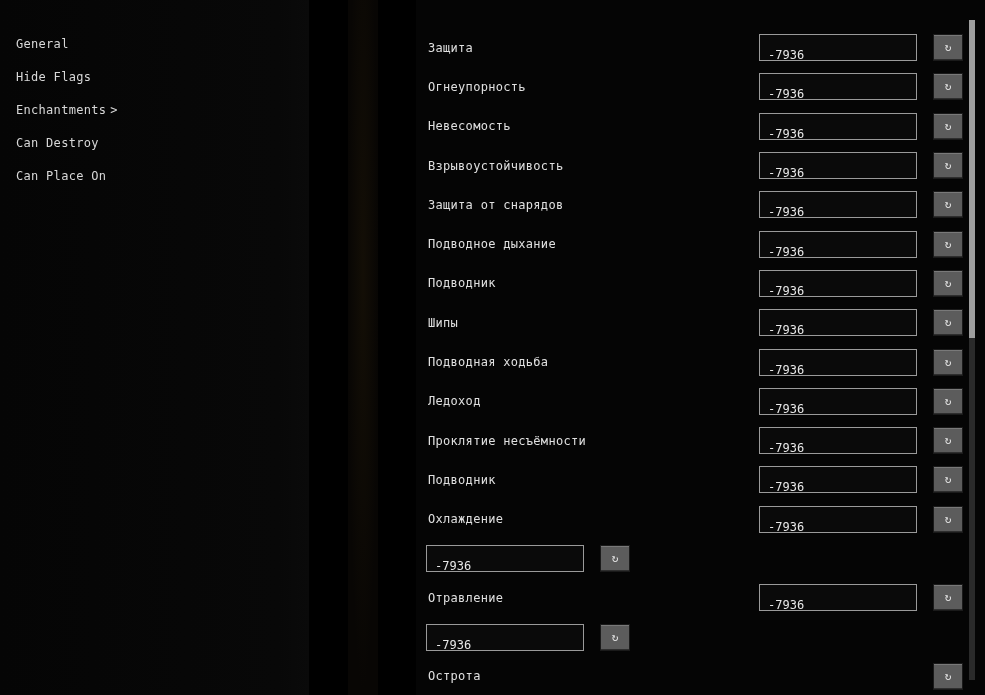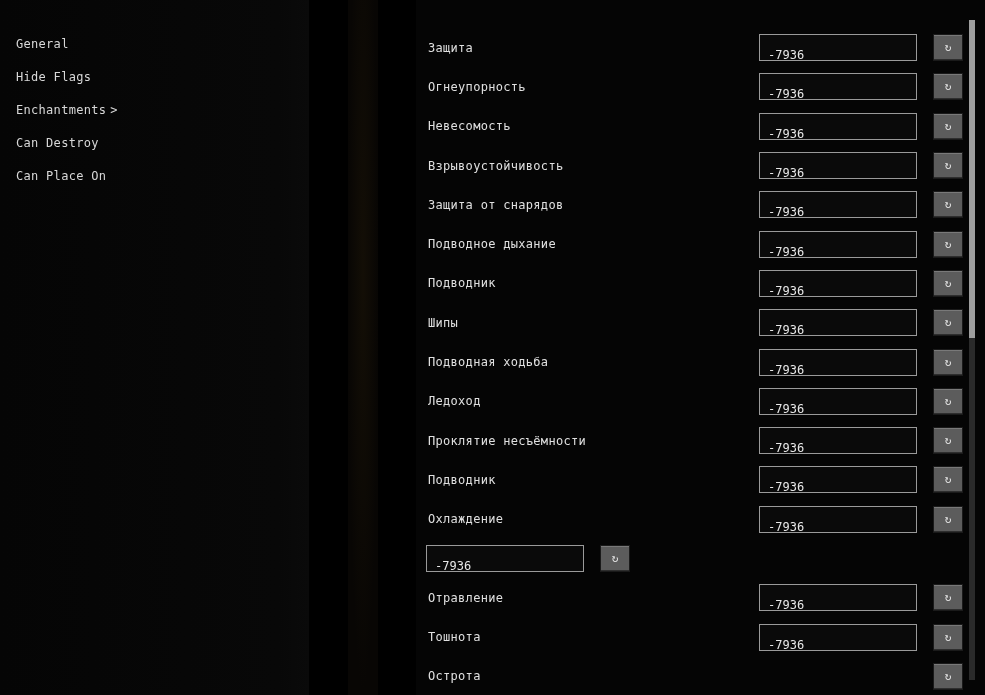--- a/index.html
+++ b/index.html
@@ -231,21 +231,20 @@
           </div>
         </div>
         <div class="row">
           <span class="label">Отравление</span>
           <div class="input">-7936</div>
           <div class="reset-btn">
             <span>↻</span>
           </div>
         </div>
         <div class="row">
-          <span class="label">Тошнота</span>
           <div class="input">-7936</div>
           <div class="reset-btn">
             <span>↻</span>
           </div>
         </div>
         <div class="row">
           <span class="label">Острота</span>
           <div class="reset-btn">
             <span>↻</span>
           </div>

